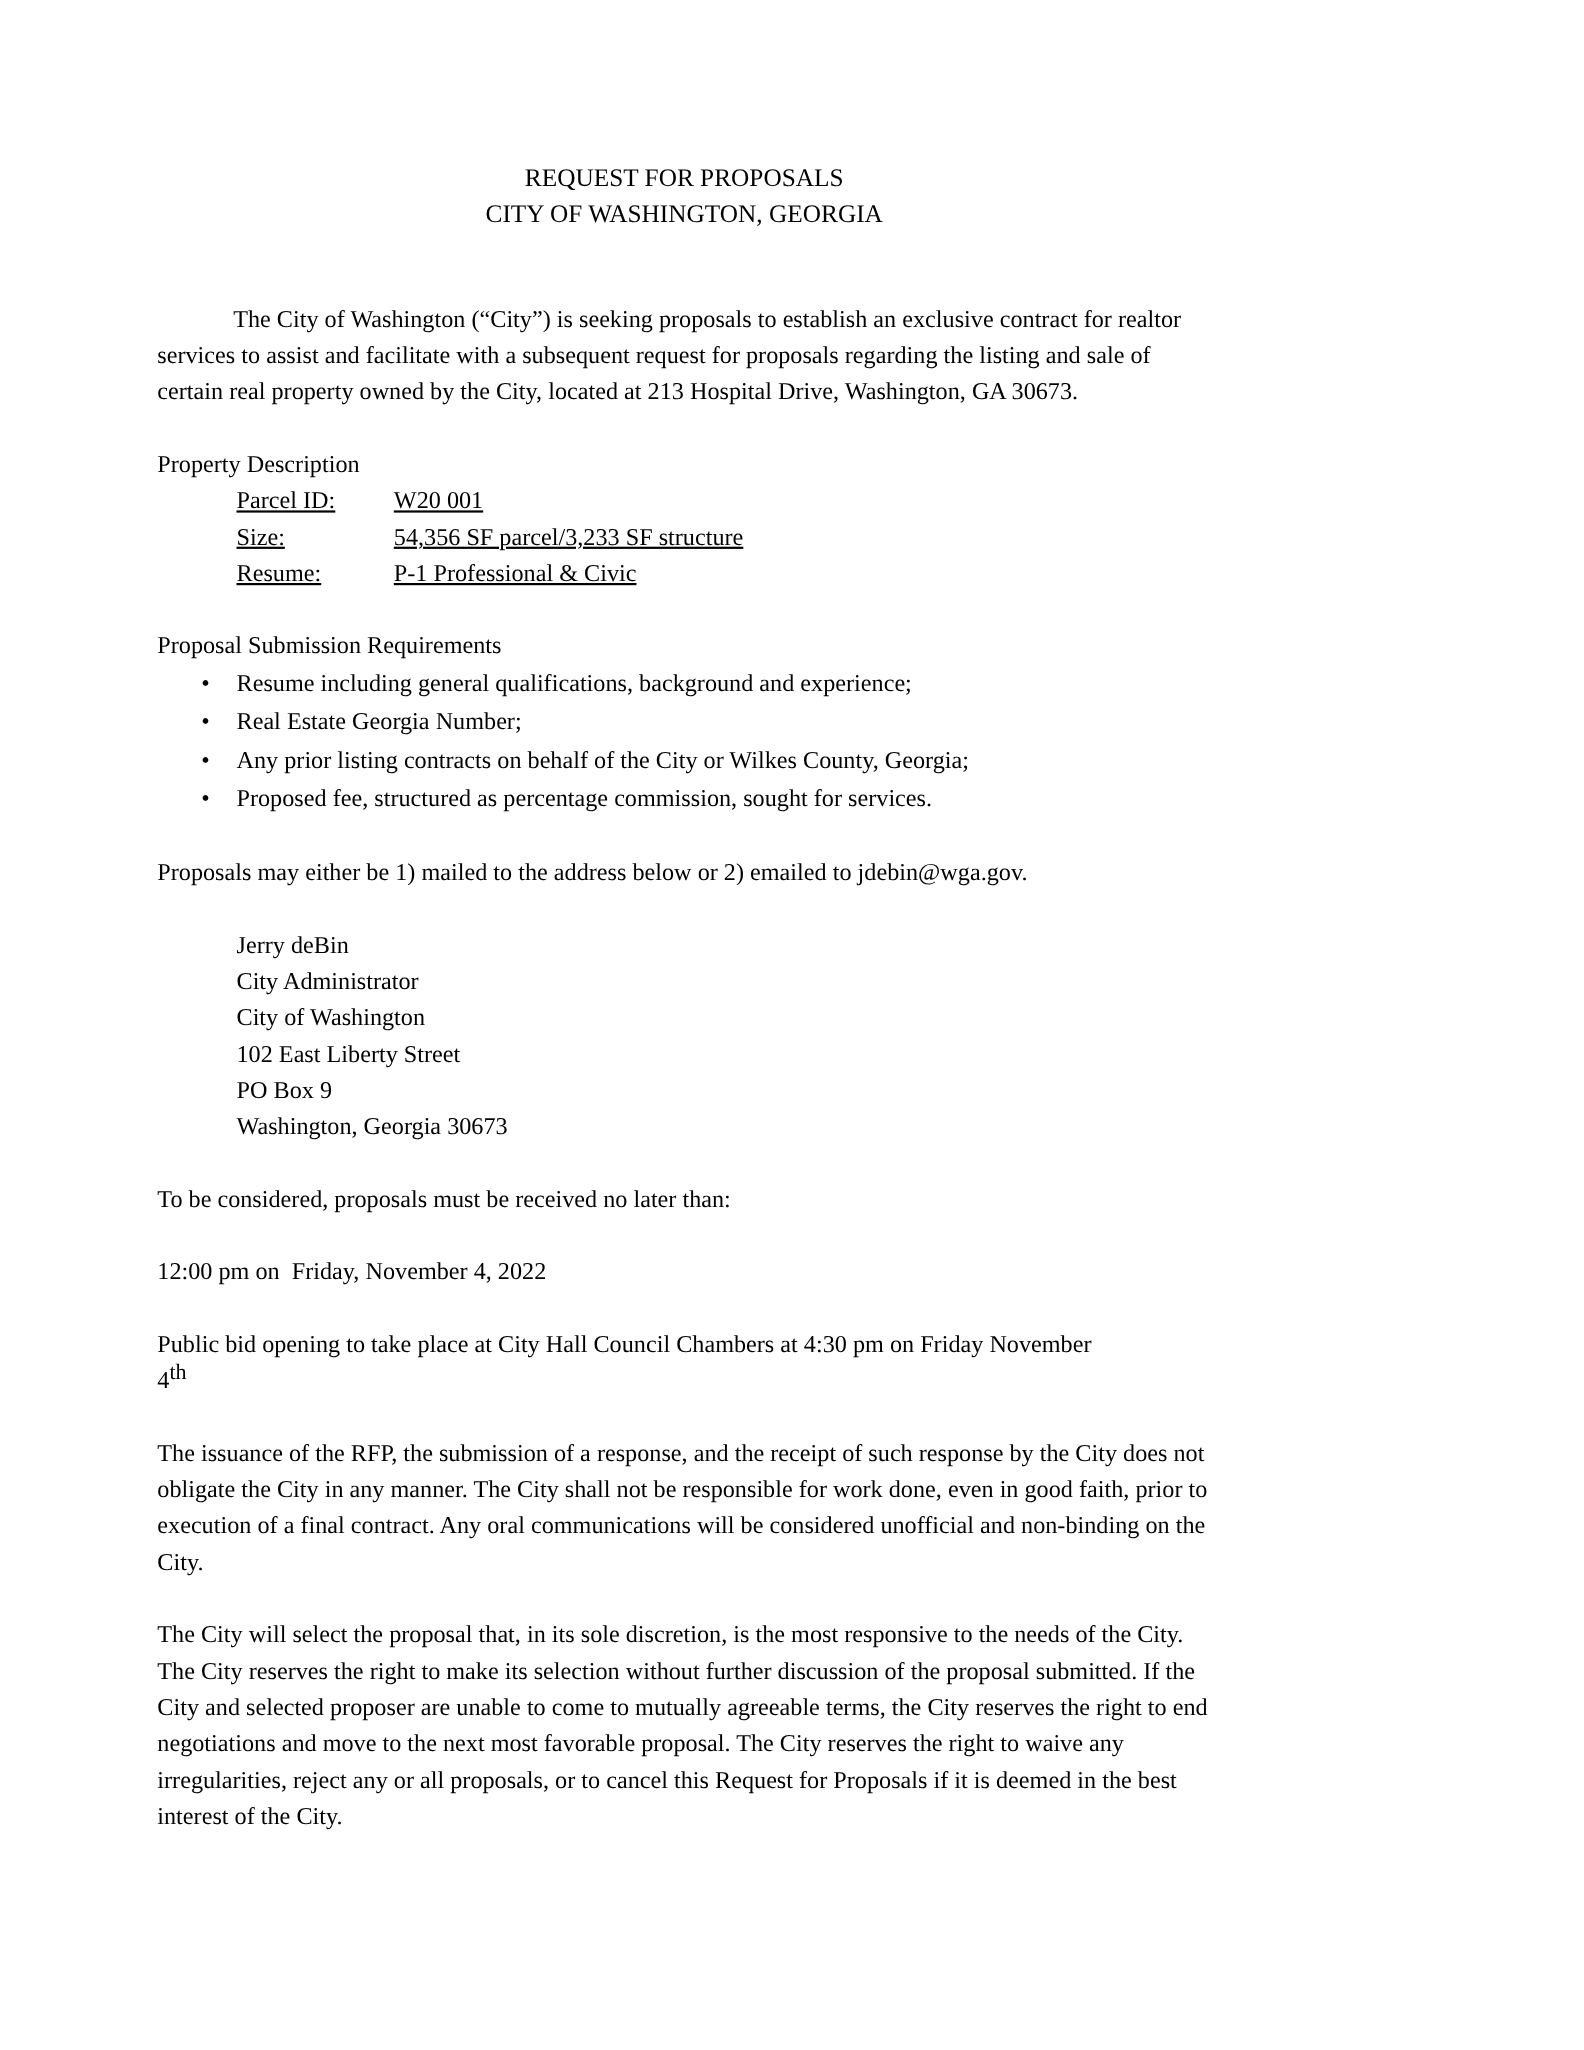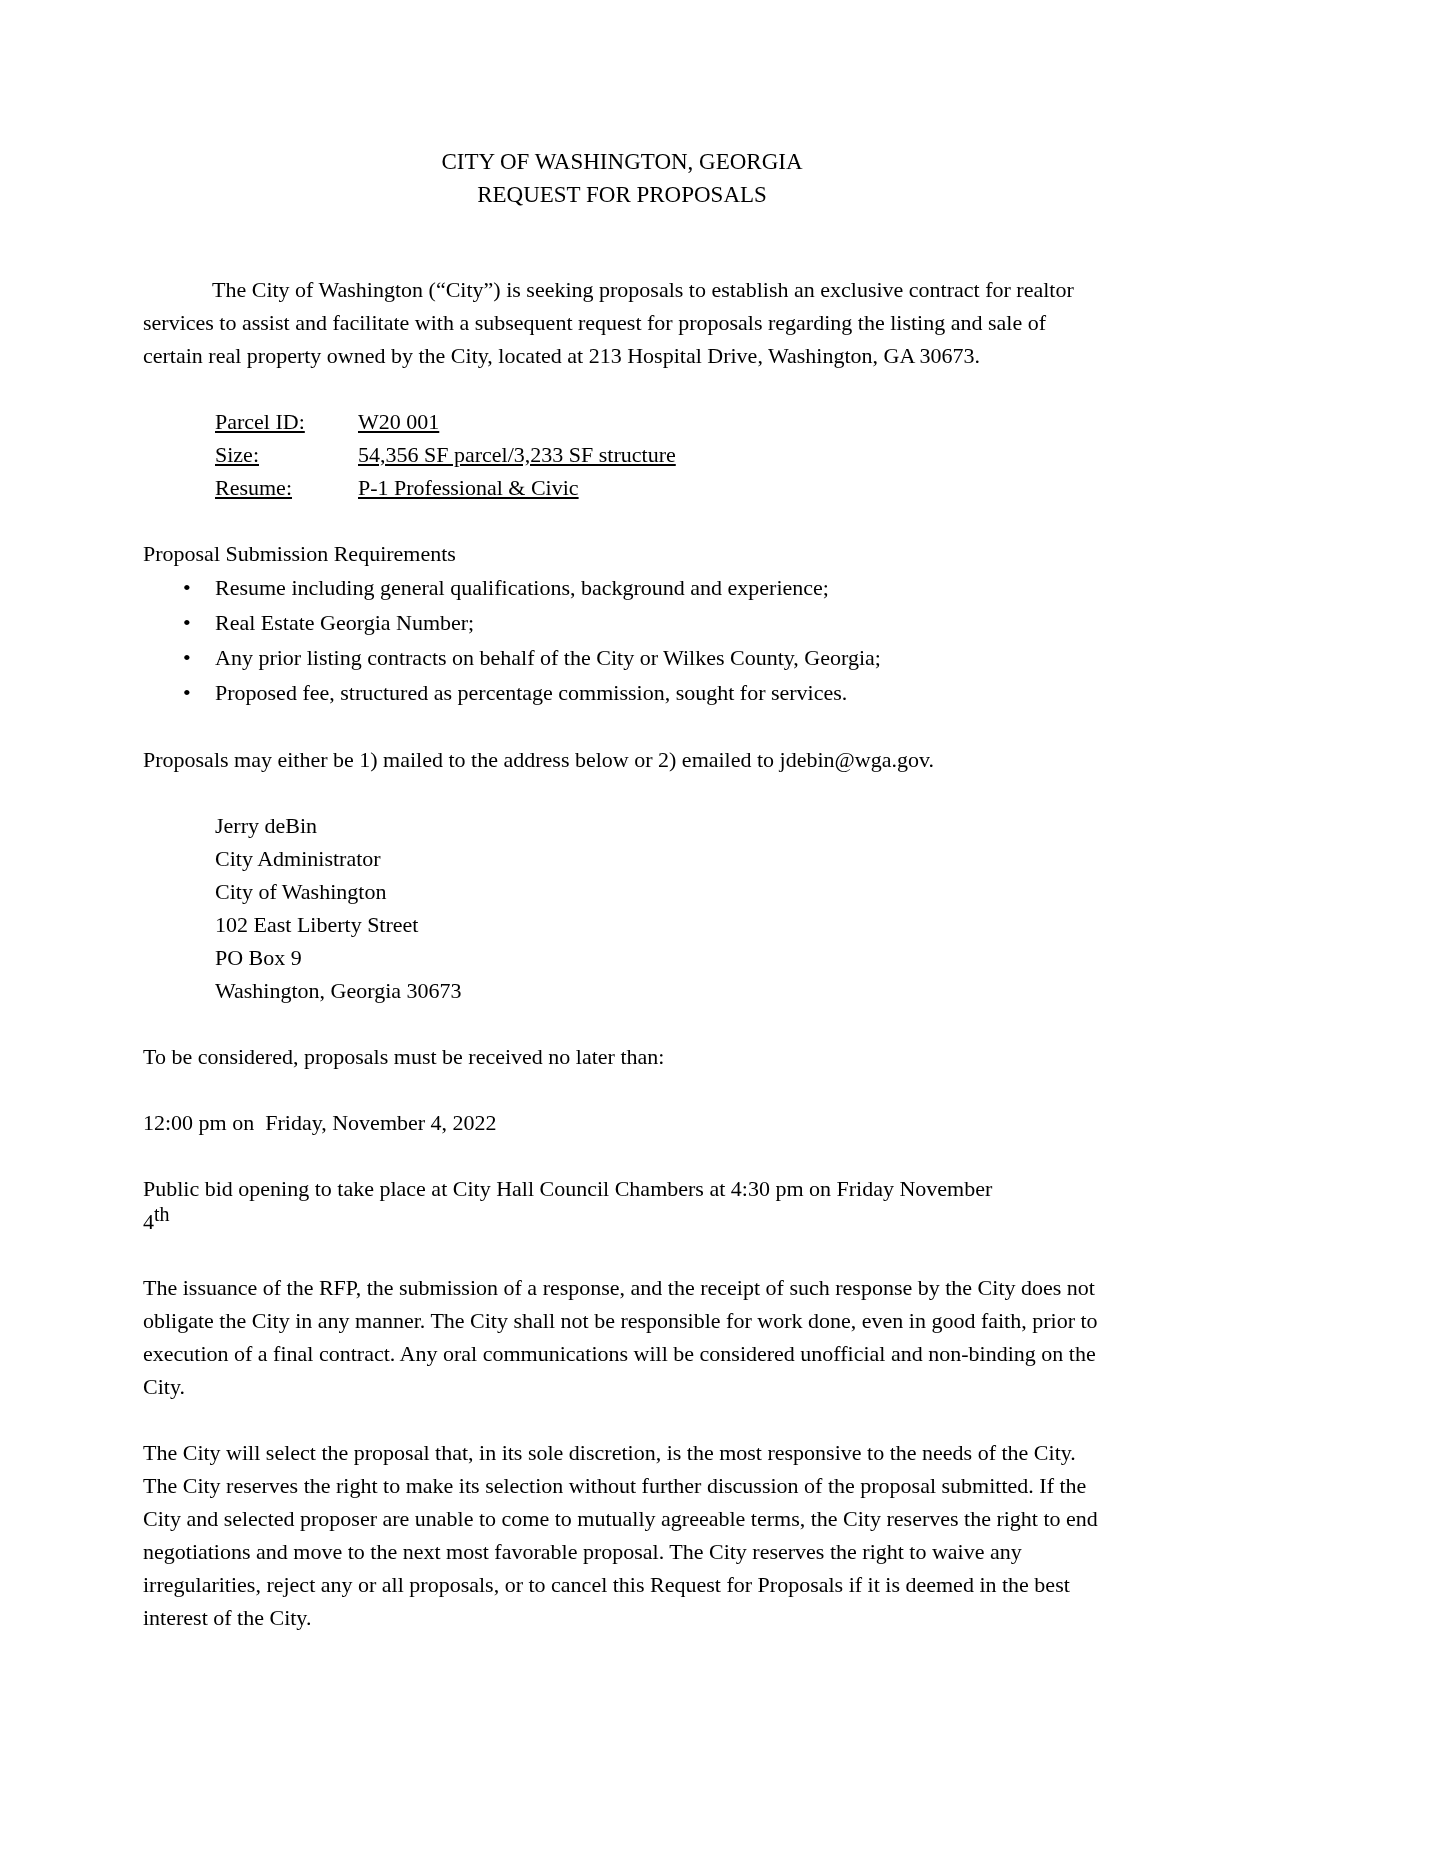--- a/index.html
+++ b/index.html
@@ -79,27 +79,28 @@
     line-height: 0;
     vertical-align: super;
   }
 </style>
 </head>
 <body>
 
 <div class="page">
 
   <header class="doc-title">
+    <div>REQUEST FOR PROPOSALS</div>
     <div>CITY OF WASHINGTON, GEORGIA</div>
-    <div>REQUEST FOR PROPOSALS</div>
   </header>
 
   <p class="para first-indent">The City of Washington (“City”) is seeking proposals to establish an exclusive contract for realtor services to assist and facilitate with a subsequent request for proposals regarding the listing and sale of certain real property owned by the City, located at 213 Hospital Drive, Washington, GA 30673.</p>
 
   <section class="section">
+    <div class="heading">Property Description</div>
     <div class="kv-row">
       <span class="kv-label">Parcel ID:</span>
       <span class="kv-value">W20 001</span>
     </div>
     <div class="kv-row">
       <span class="kv-label">Size:</span>
       <span class="kv-value">54,356 SF parcel/3,233 SF structure</span>
     </div>
     <div class="kv-row">
       <span class="kv-label">Resume:</span>

